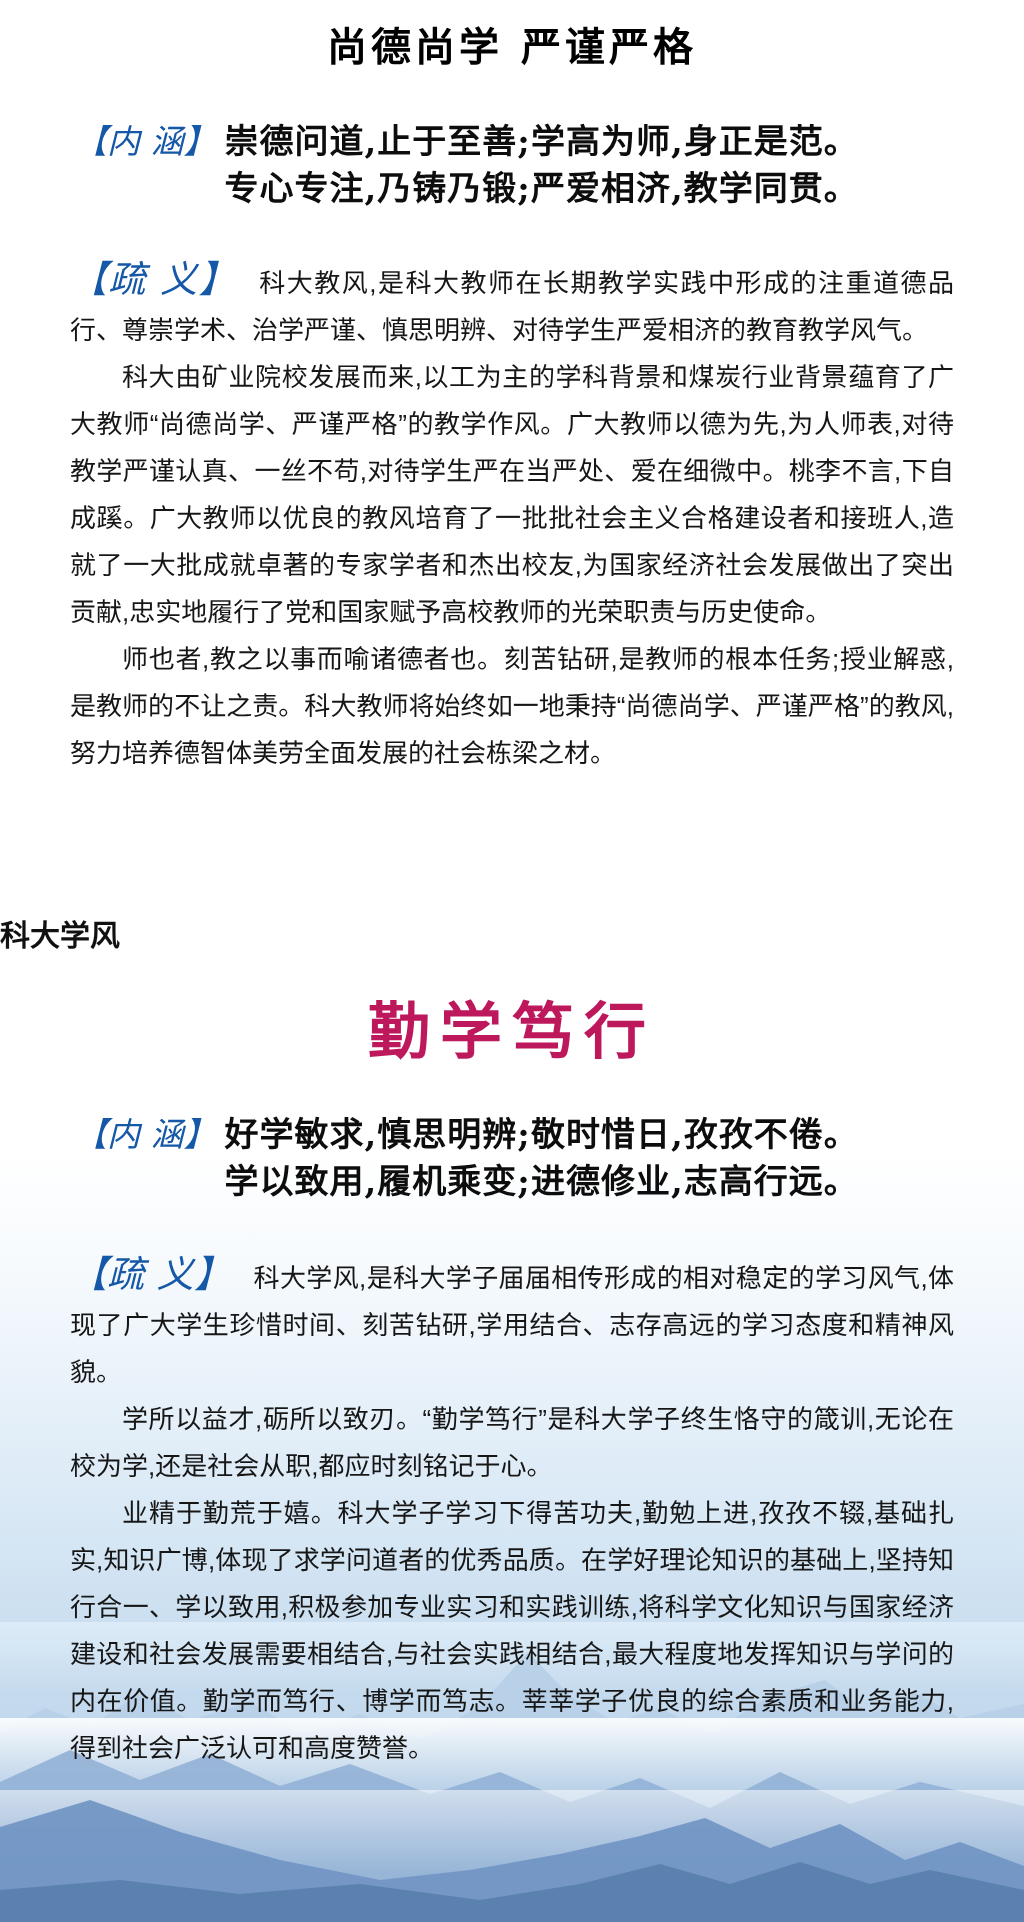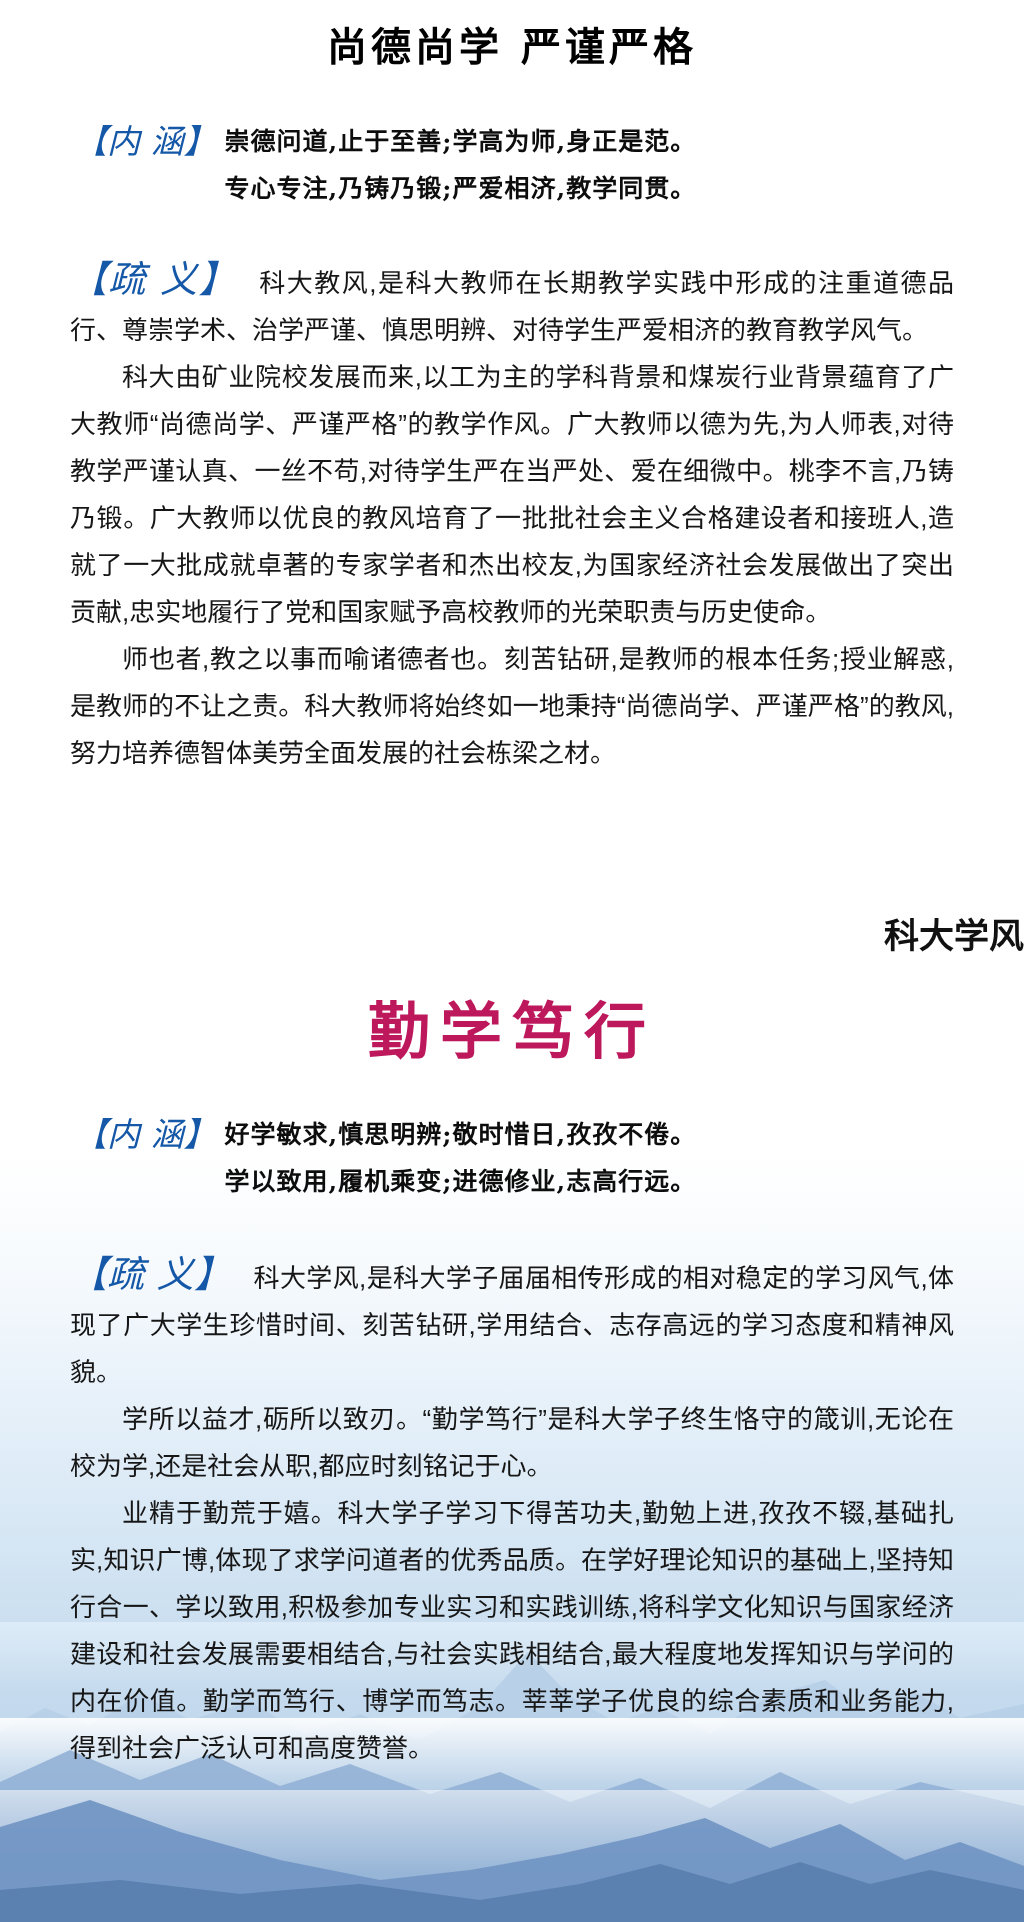--- a/index.html
+++ b/index.html
@@ -31,22 +31,22 @@
     margin:40px 0 0 0;
     text-align:center;
     font-family:"DejaVu Serif","Liberation Serif",serif;
     font-weight:900;
     font-size:62px;line-height:78px;
     letter-spacing:10px;
     color:#be185d;
   }
   .section-heading{
     margin:142px 0 0 0;
-    text-align:right;
-    font-size:35px;line-height:34px;
+    text-align:left;
+    font-size:30px;line-height:34px;
     font-weight:bold;
     color:#111;
   }
 
   
   .neihan{
     display:flex;align-items:flex-start;
     margin:36px 70px 0 74px;
   }
   .tag-label{
@@ -55,21 +55,21 @@
     font-weight:normal;
     color:#1558a8;
     font-size:33px;line-height:47px;
     white-space:nowrap;
     margin-right:8px;
     flex:0 0 auto;
   }
   .neihan-lines{
     font-family:"DejaVu Serif","Liberation Serif",serif;
     font-weight:bold;
-    font-size:25px;line-height:47px;
+    font-size:34px;line-height:47px;
     color:#0d0d0d;
     letter-spacing:1px;
   }
 
   
   .shuyi{
     margin:44px 70px 0 70px;
     font-size:26px;
     line-height:47px;
     text-align:justify;
@@ -102,21 +102,21 @@
     <div class="neihan">
       <span class="tag-label">【内 涵】</span>
       <div class="neihan-lines">
         <div>崇德问道,止于至善;学高为师,身正是范。</div>
         <div>专心专注,乃铸乃锻;严爱相济,教学同贯。</div>
       </div>
     </div>
 
     <div class="shuyi">
       <p><span class="tag-label">【疏 义】</span><span>科大教风,是科大教师在长期教学实践中形成的注重道德品行、尊崇学术、治学严谨、慎思明辨、对待学生严爱相济的教育教学风气。</span></p>
-      <p class="indent">科大由矿业院校发展而来,以工为主的学科背景和煤炭行业背景蕴育了广大教师“尚德尚学、严谨严格”的教学作风。广大教师以德为先,为人师表,对待教学严谨认真、一丝不苟,对待学生严在当严处、爱在细微中。桃李不言,乃铸乃锻。广大教师以优良的教风培育了一批批社会主义合格建设者和接班人,造就了一大批成就卓著的专家学者和杰出校友,为国家经济社会发展做出了突出贡献,忠实地履行了党和国家赋予高校教师的光荣职责与历史使命。</p>
+      <p class="indent">科大由矿业院校发展而来,以工为主的学科背景和煤炭行业背景蕴育了广大教师“尚德尚学、严谨严格”的教学作风。广大教师以德为先,为人师表,对待教学严谨认真、一丝不苟,对待学生严在当严处、爱在细微中。桃李不言,下自成蹊。广大教师以优良的教风培育了一批批社会主义合格建设者和接班人,造就了一大批成就卓著的专家学者和杰出校友,为国家经济社会发展做出了突出贡献,忠实地履行了党和国家赋予高校教师的光荣职责与历史使命。</p>
       <p class="indent">师也者,教之以事而喻诸德者也。刻苦钻研,是教师的根本任务;授业解惑,是教师的不让之责。科大教师将始终如一地秉持“尚德尚学、严谨严格”的教风,努力培养德智体美劳全面发展的社会栋梁之材。</p>
     </div>
   </section>
 
   <section class="xuefeng-block">
     <h2 class="section-heading">科大学风</h2>
     <h1 class="xuefeng-title">勤学笃行</h1>
 
     <div class="neihan second">
       <span class="tag-label">【内 涵】</span>

